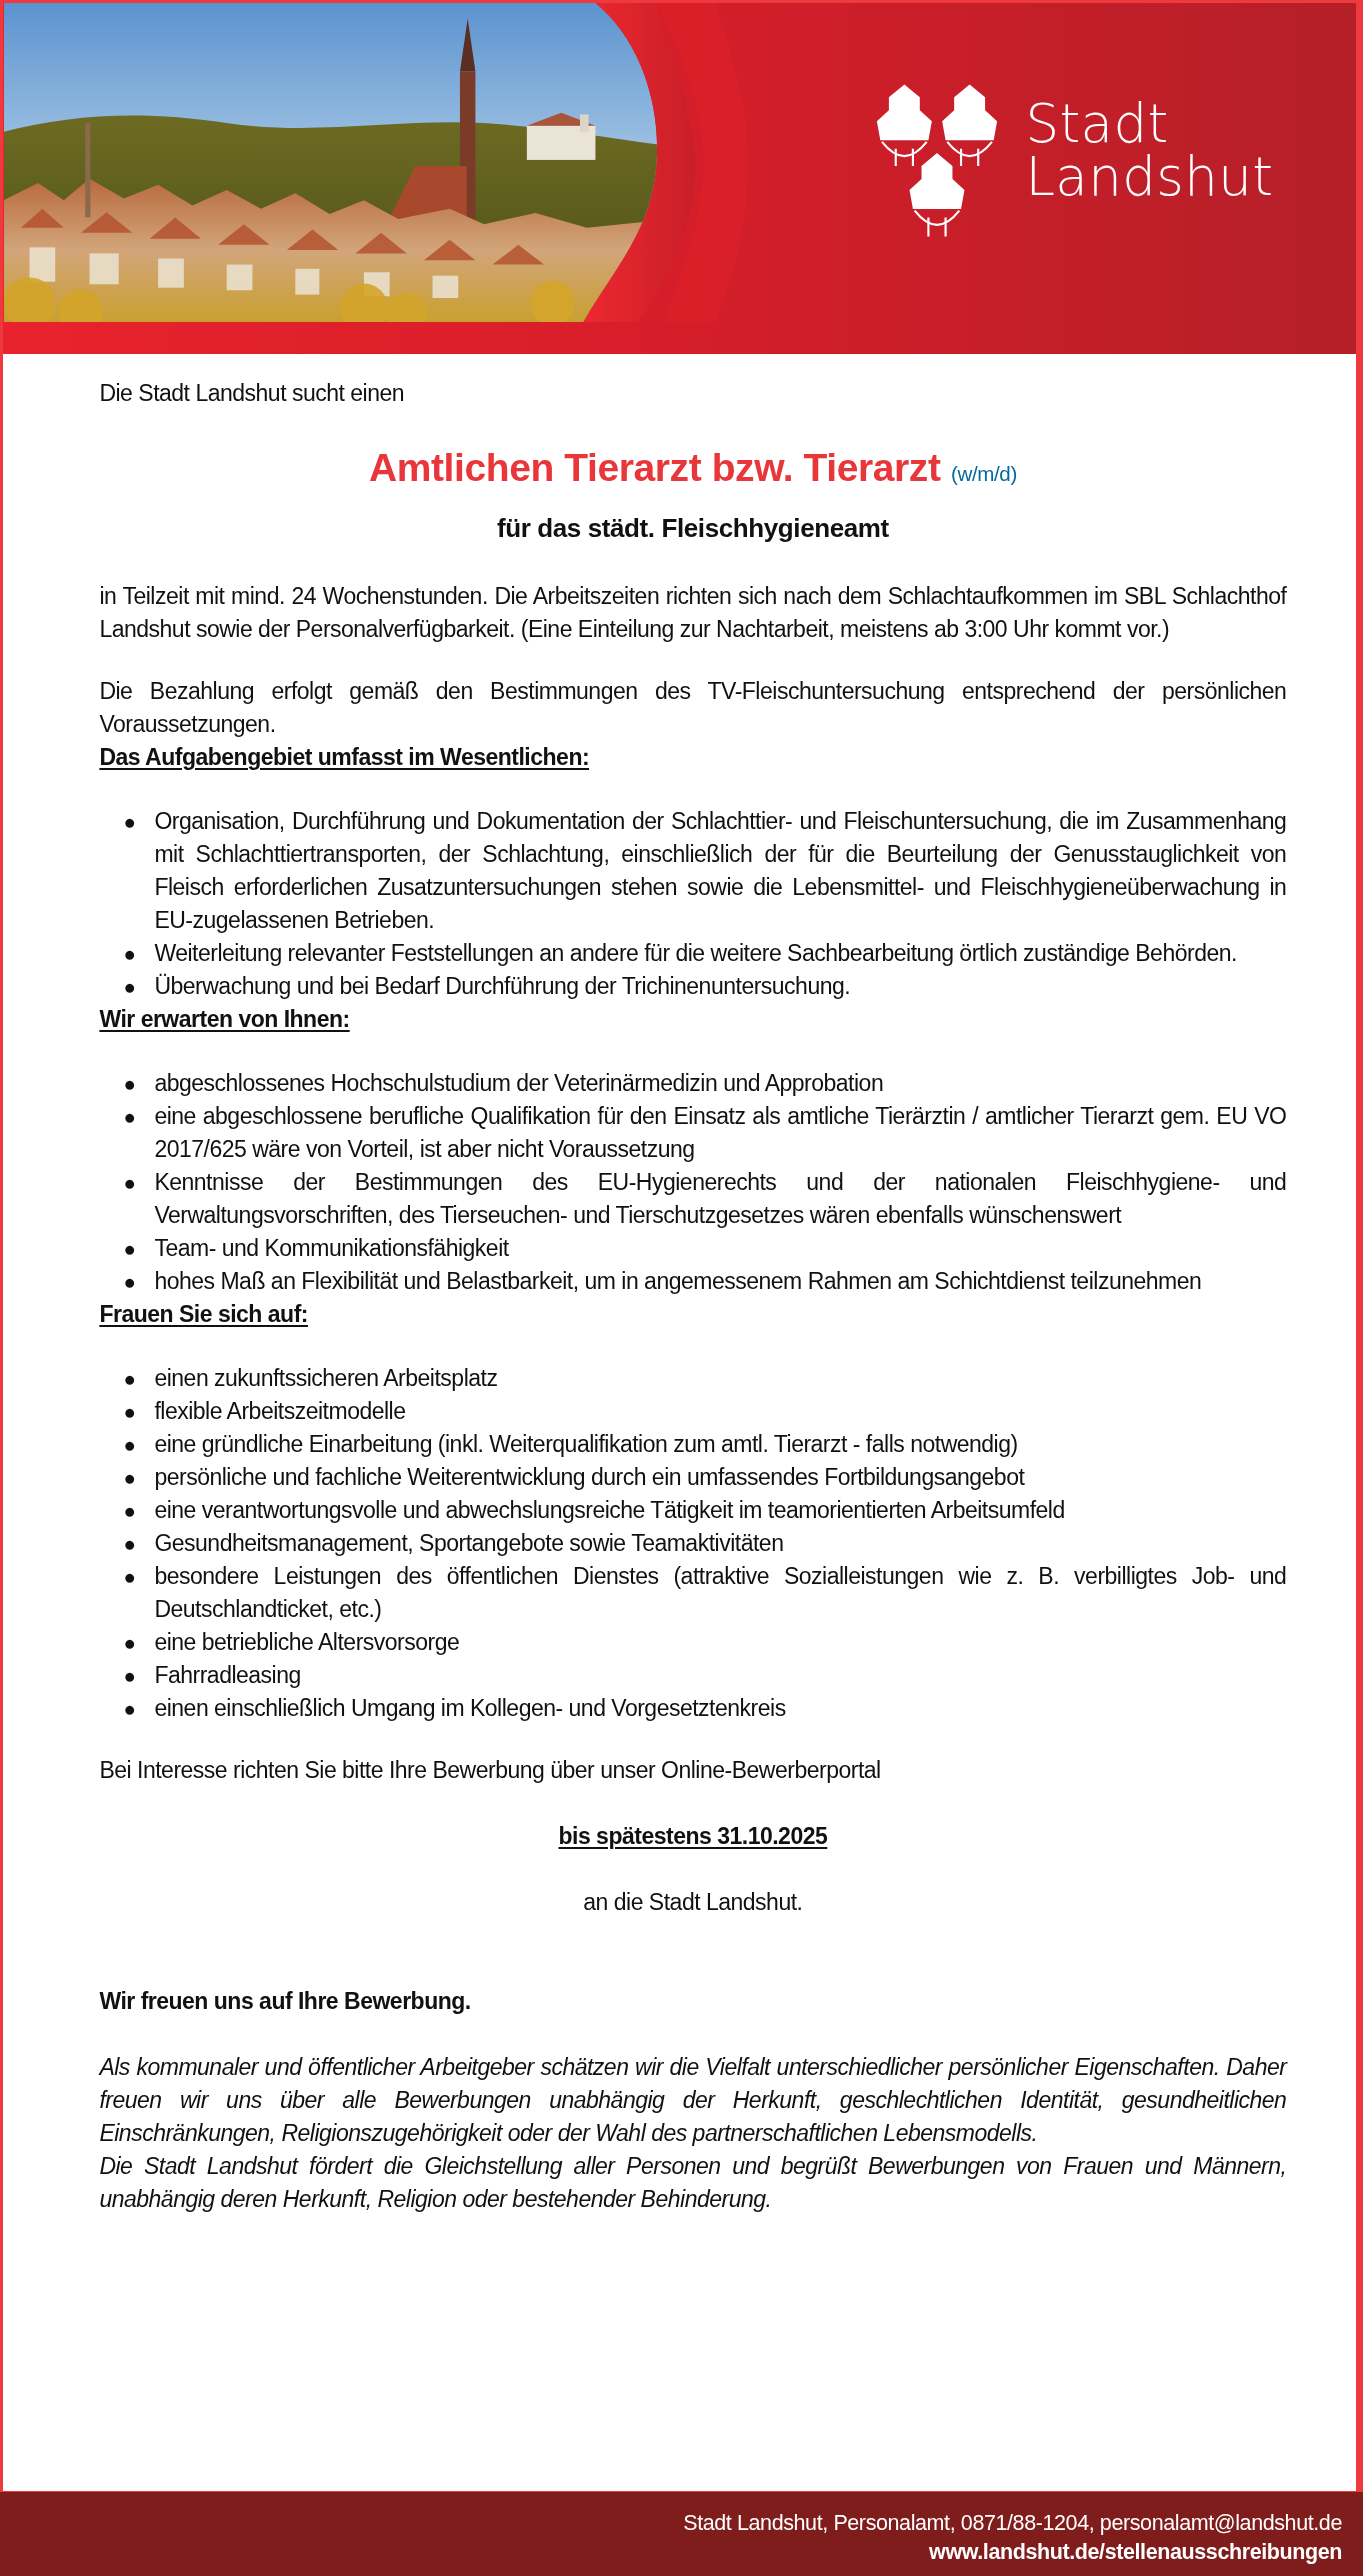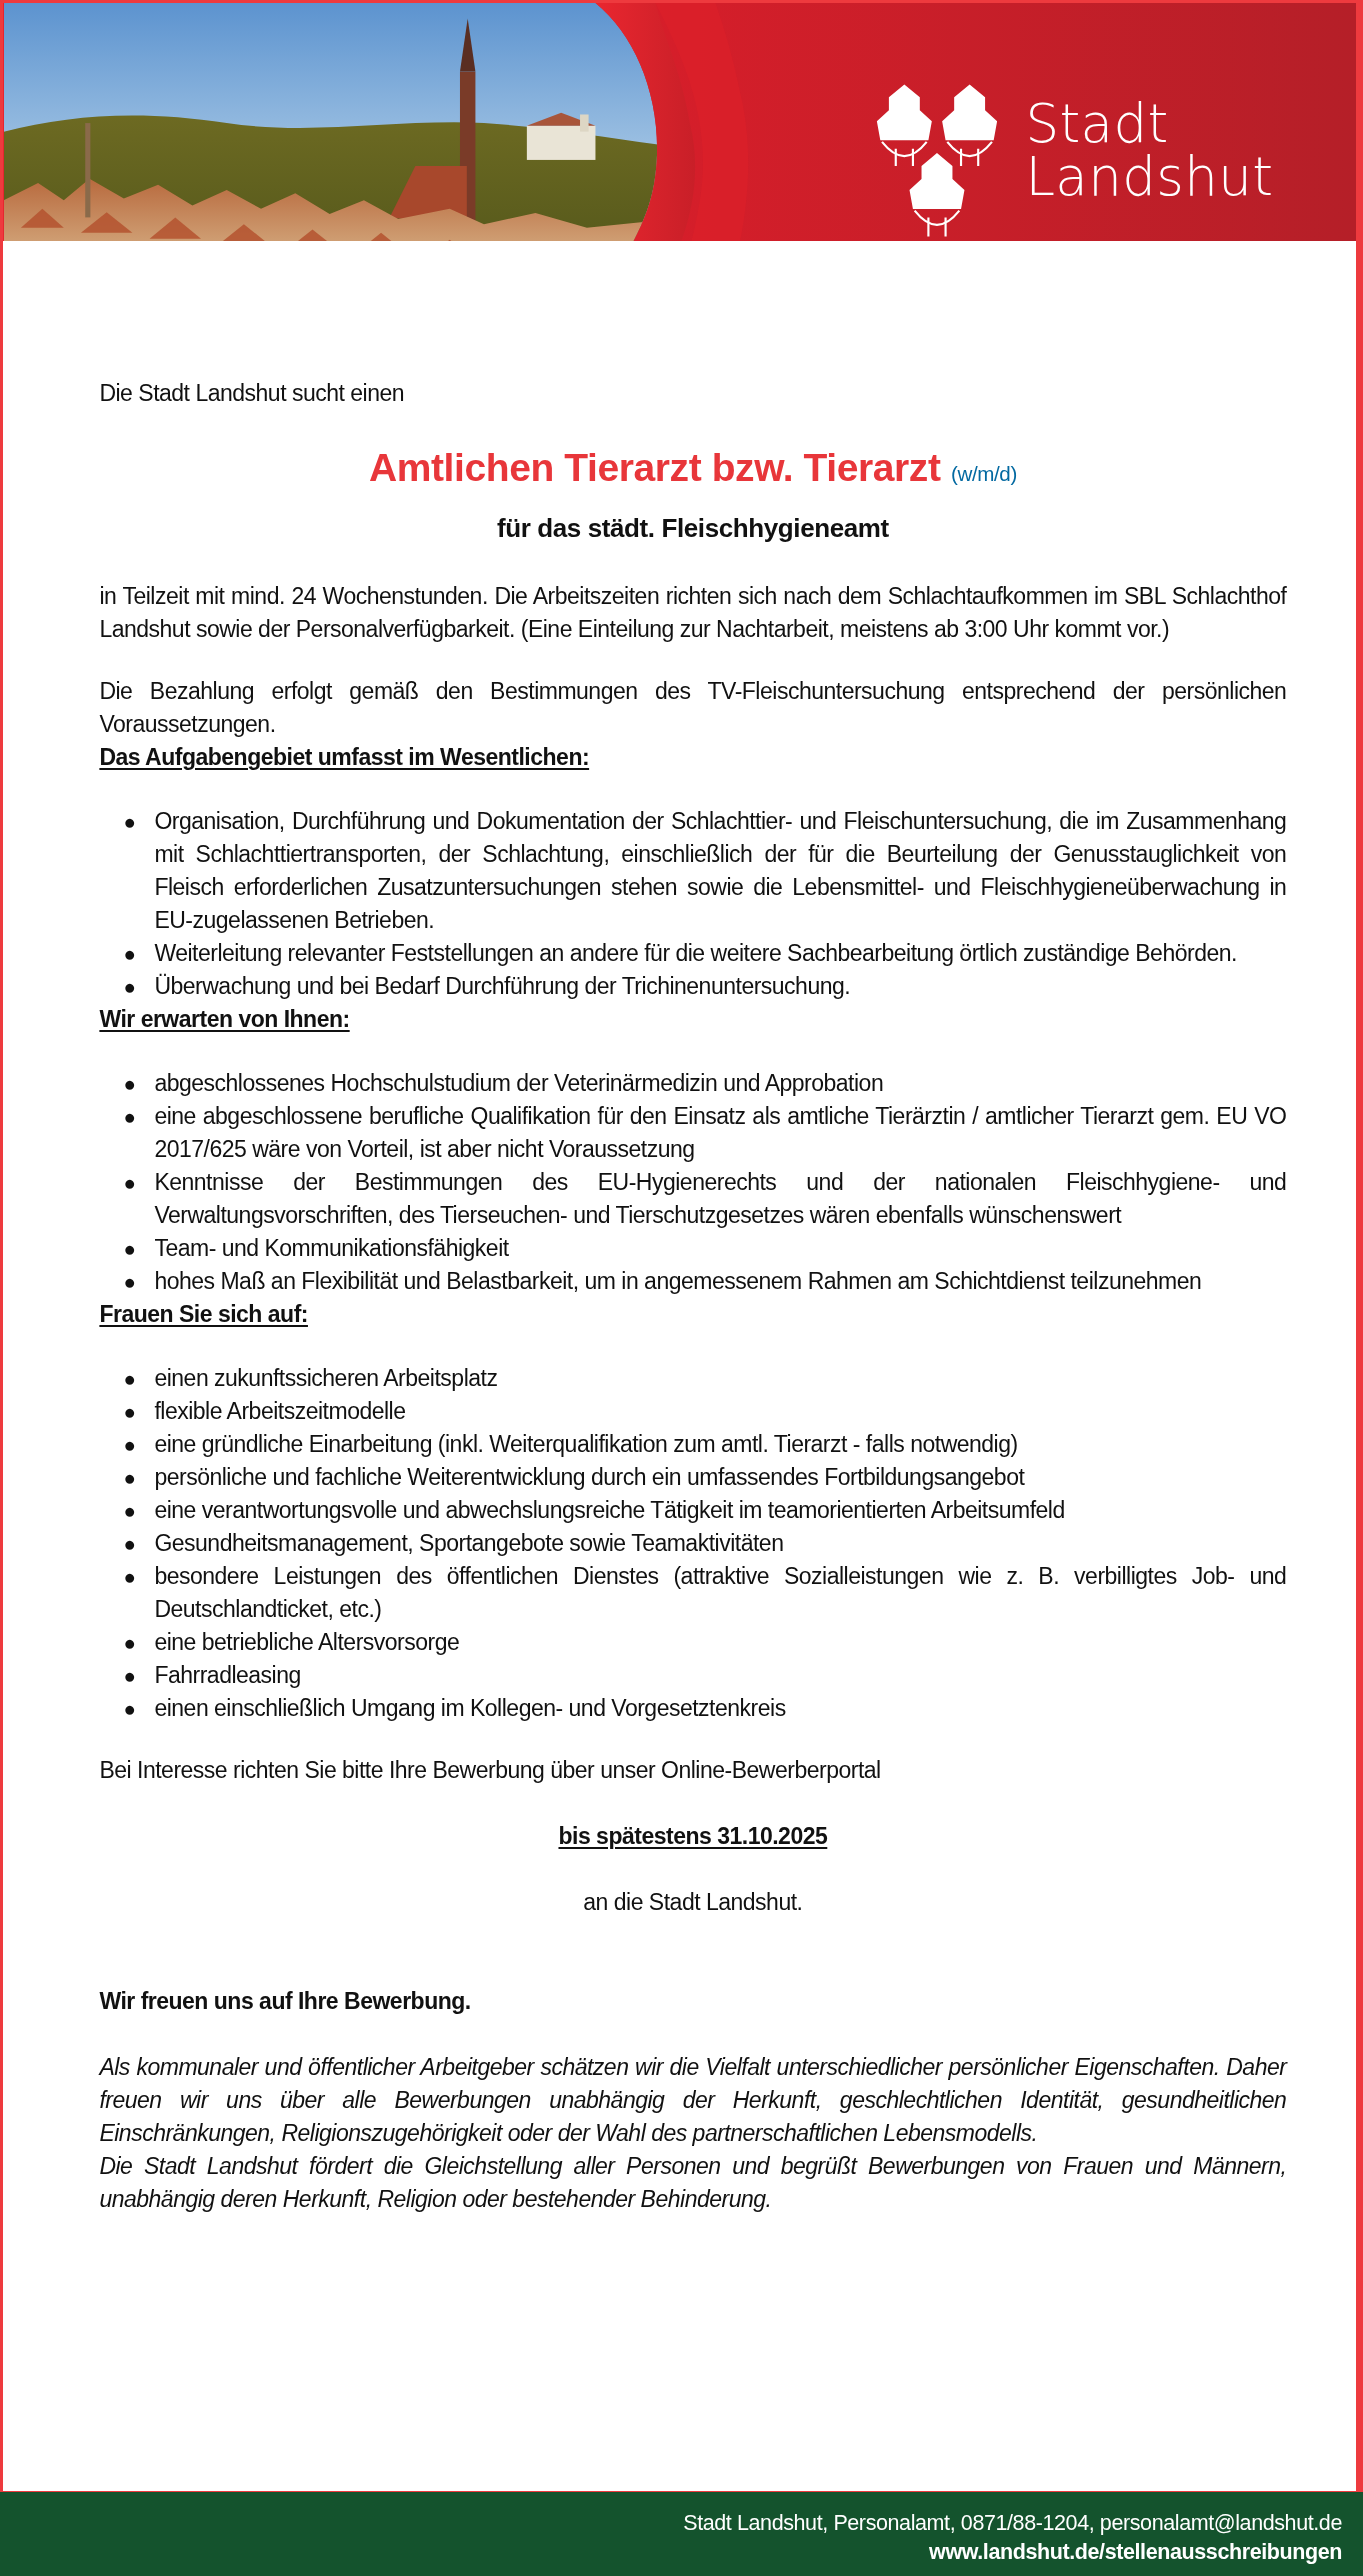--- a/index.html
+++ b/index.html
@@ -11,21 +11,21 @@
     background: #ee3a3e;
   }
   .sheet {
     position: absolute; left: 3.4px; top: 3.4px; width: 1353px; height: 2488px;
     background: #ffffff;
     overflow: hidden;
   }
 
   
   .banner {
-    position: absolute; left: 0; top: 0; width: 1353px; height: 238px;
+    position: absolute; left: 0; top: 0; width: 1353px; height: 351px;
     overflow: hidden;
     background: linear-gradient(90deg, #e8232d 0%, #d81e2a 45%, #b51f28 100%);
   }
   .banner svg { position: absolute; left: 0; top: 0; }
   .logo {
     position: absolute; left: 867px; top: 77px; width: 447px; height: 172px;
   }
   .logo-text {
     position: absolute; left: 155px; top: 17px;
     color: #fff; font-family: "DejaVu Sans", sans-serif; font-weight: 300;
@@ -70,21 +70,21 @@
     text-align: center; font-weight: bold; text-decoration: underline;
     margin-top: 33px; text-underline-offset: 2.6px;
   }
   .closing { margin-top: 33px; text-align: center; }
   .thanks { font-weight: bold; margin-top: 66px; }
   .diversity { font-style: italic; margin-top: 33px; text-align: justify; }
 
   
   .footer {
     position: absolute; left: 0; top: 2492px; width: 1364px; height: 84px;
-    background: #14532d; color: #fff;
+    background: #7f1d1d; color: #fff;
     text-align: right; padding-right: 22px;
     font-size: 21.5px; letter-spacing: -0.4px;
   }
   .footer-contact { margin-top: 17px; line-height: 29px; }
   .footer-url { font-weight: bold; line-height: 29px; }
 </style>
 </head>
 <body>
 
 <div class="page">

